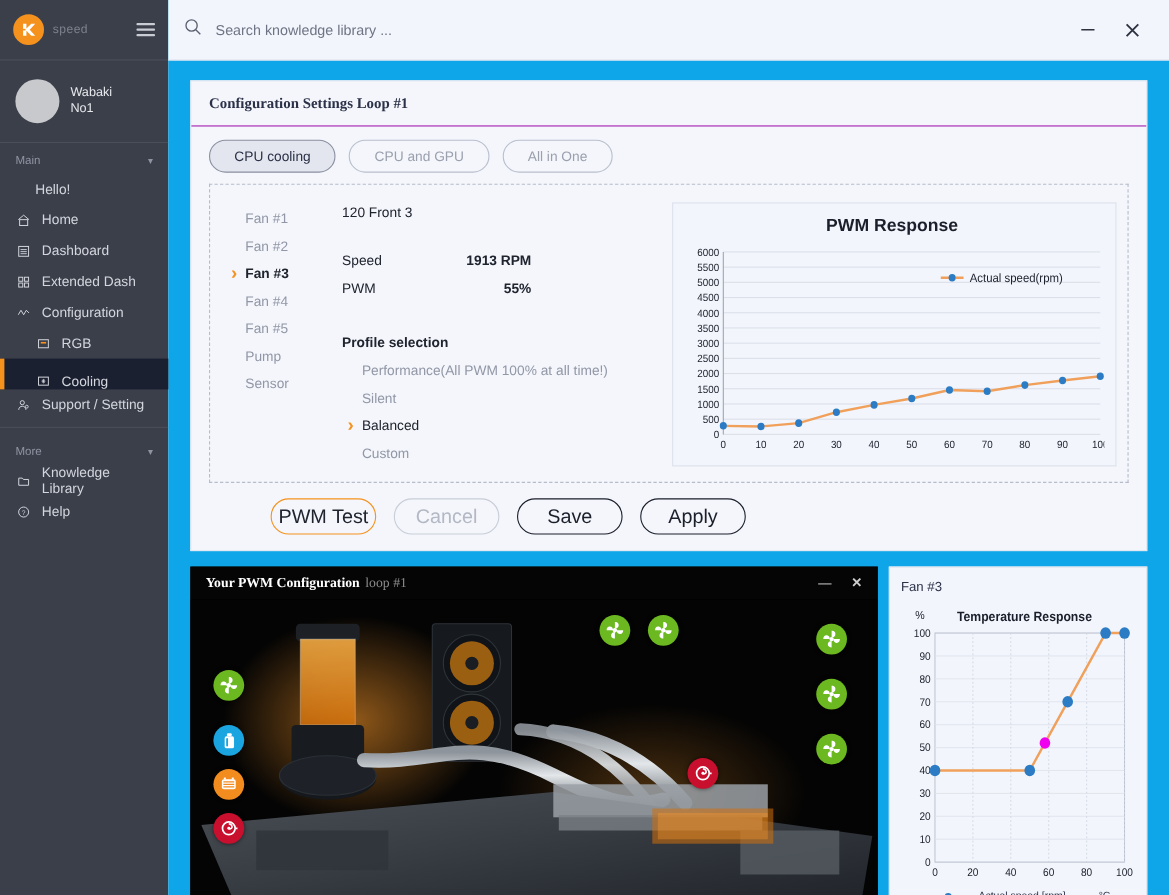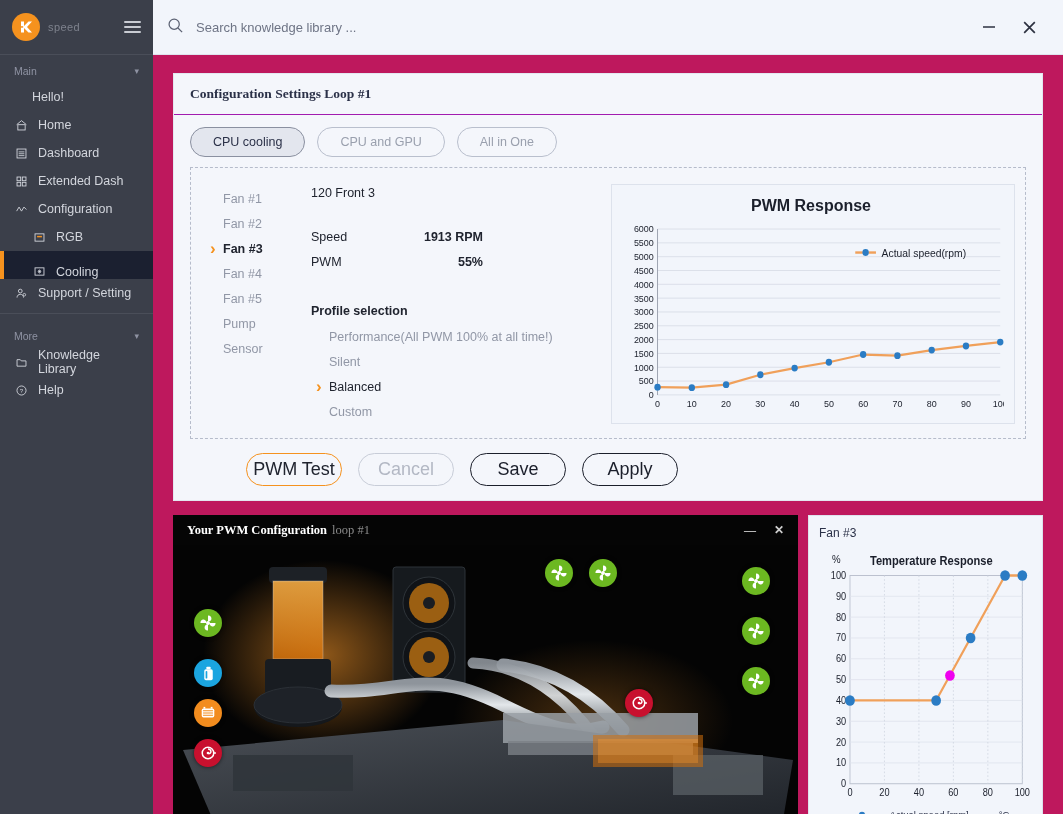--- a/index.html
+++ b/index.html
@@ -60,21 +60,21 @@
   .sb-item.active {
     background:#1b2030;
     align-items:flex-end;
   }
   .sb-item.active::before {
     content:''; position:absolute; left:0; top:0; bottom:0; width:4px; background:#f5921e;
   }
   .sb-divider { height:1px; background:#4a4e59; margin: 6px 0; }
 
   
-  .main { flex:1; height:814px; display:flex; flex-direction:column; background:#be185d;justify-content:space-between; }
+  .main { flex:1; height:814px; display:flex; flex-direction:column; background:#0ea5e9;justify-content:space-between; }
 
   .topbar {
     height: 55px; background:#f2f5fb; display:flex; align-items:center;
     padding: 0 14px; border-bottom:1px solid #dfe3ed; flex:0 0 55px;
   }
   .search-wrap { display:flex; align-items:center; gap:12px; flex:1; }
   .search-input {
     border:none; background:transparent; outline:none;
     font-family:"Liberation Sans", sans-serif; font-size:13px; color:#5b6172;
     width: 420px;
@@ -199,20 +199,27 @@
         </svg>
       </div>
       <span class="ek-brand">speed</span>
       <div class="hamburger">
           <i></i>
           <i></i>
           <i></i>
         </div>
     </div>
 
+    <div class="sb-user">
+      <div class="avatar"></div>
+      <div>
+        <div class="sb-user-name">Wabaki</div>
+        <div class="sb-user-name">No1</div>
+      </div>
+    </div>
 
     <div class="sb-section">
       <span>Main</span>
       <span class="chev">▾</span>
     </div>
 
     <div class="sb-item plain">
       <span>Hello!</span>
     </div>
 

